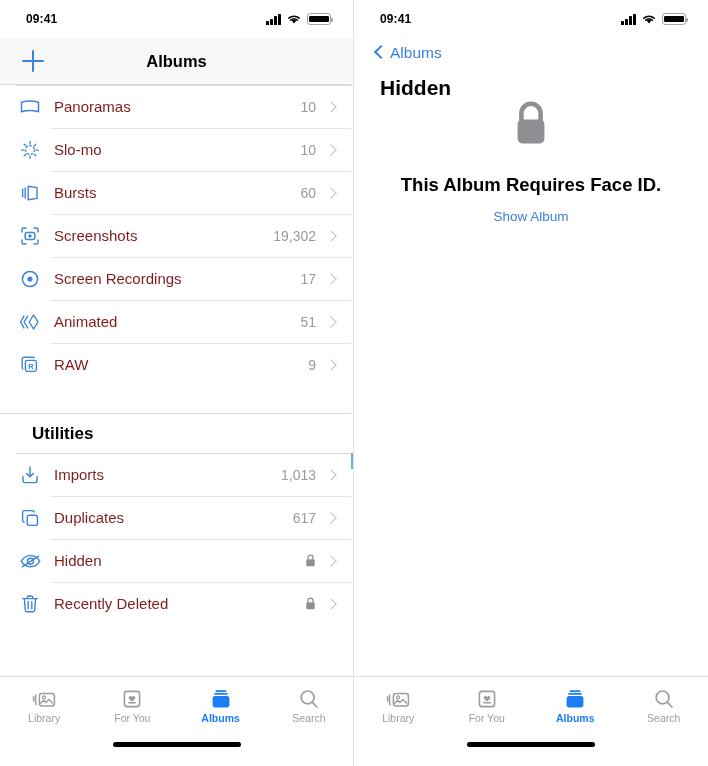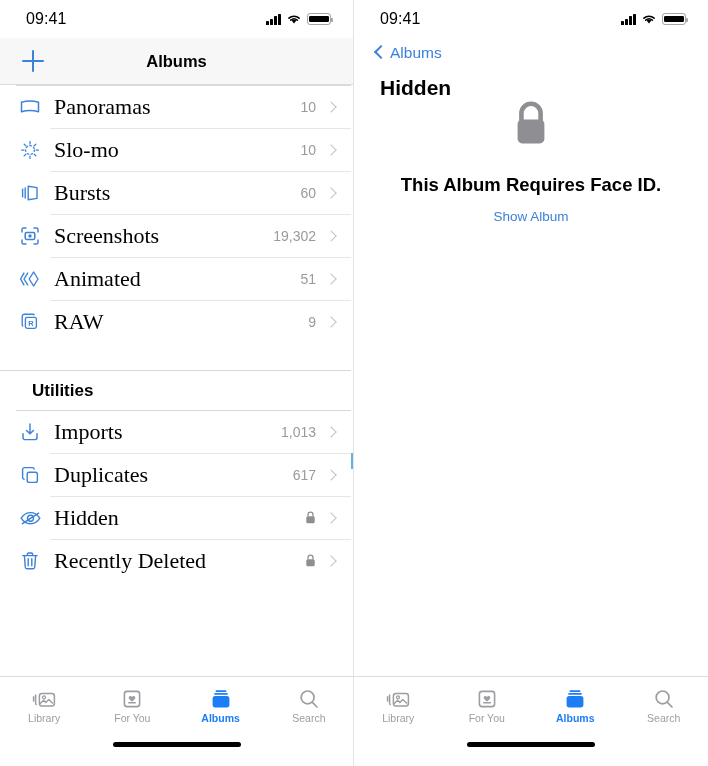--- a/index.html
+++ b/index.html
@@ -24,22 +24,22 @@
   
   .statusbar {
     height: 38px;
     flex: 0 0 38px;
     display: flex;
     align-items: center;
     justify-content: space-between;
     padding: 0 22px 0 26px;
   }
   .status-time {
-    font-size: 16px;
-    font-weight: normal;
+    font-size: 12px;
+    font-weight: bold;
     color: #000;
     letter-spacing: 0.1px;
   }
   .status-right { display: flex; align-items: center; gap: 5px; }
   .bars { display: flex; align-items: flex-end; gap: 1.5px; height: 11px; }
   .bars i { display: block; width: 2.6px; background: #000; border-radius: 0.6px; }
   .bars i:nth-child(1) { height: 4px; }
   .bars i:nth-child(2) { height: 6px; }
   .bars i:nth-child(3) { height: 8.5px; }
   .bars i:nth-child(4) { height: 11px; }
@@ -128,24 +128,23 @@
   }
   .row.first::before { left: 16px; background: #d8d8da; }
   .row-icon {
     width: 28px; flex: 0 0 28px;
     display: flex; align-items: center; justify-content: center;
     color: #3b82d8;
     margin-right: 10px;
   }
   .row-label {
     flex: 1 1 auto;
-    font-size: 22px;
-    color: #000000;
+    font-size: 15px;
+    color: #7f1d1d;
     white-space: nowrap;
-    font-family: Liberation Serif, serif;
   }
   .row-count {
     font-size: 14px; color: #9a9a9f;
     margin-right: 9px;
   }
   .row-lock { margin-right: 9px; display: flex; align-items: center; }
   .chev {
     width: 14px; flex: 0 0 14px; position: relative; height: 14px;
     margin-right: 14px;
   }
@@ -303,20 +302,31 @@
             <rect x="6.2" y="7.6" width="9.6" height="6.8" rx="1.4" stroke-width="1.5"></rect>
             <circle cx="11" cy="11" r="1.7" fill="#3b82d8" stroke="none"></circle>
           </g>
             </svg>
         </div>
         <div class="row-label">Screenshots</div>
         <div class="row-count">19,302</div>
         <div class="chev"></div>
       </div>
 
+      <div class="row">
+        <div class="row-icon">
+          <svg width="22" height="22" viewBox="0 0 22 22">
+            <circle cx="11" cy="11" r="7.6" fill="none" stroke="#3b82d8" stroke-width="1.5"></circle>
+            <circle cx="11" cy="11" r="2.6" fill="#3b82d8"></circle>
+          </svg>
+        </div>
+        <div class="row-label">Screen Recordings</div>
+        <div class="row-count">17</div>
+        <div class="chev"></div>
+      </div>
 
       <div class="row">
         <div class="row-icon">
           <svg width="22" height="22" viewBox="0 0 22 22">
               <g fill="none" stroke="#3b82d8" stroke-width="1.4" stroke-linejoin="round">
             <path d="M14.6 4 L19 11 l-4.4 7 L10.2 11 Z"></path>
             <path d="M9 4.6 L5 11 l4 6.4"></path>
             <path d="M5.2 4.6 L1.6 11 l3.6 6.4"></path>
           </g>
             </svg>

